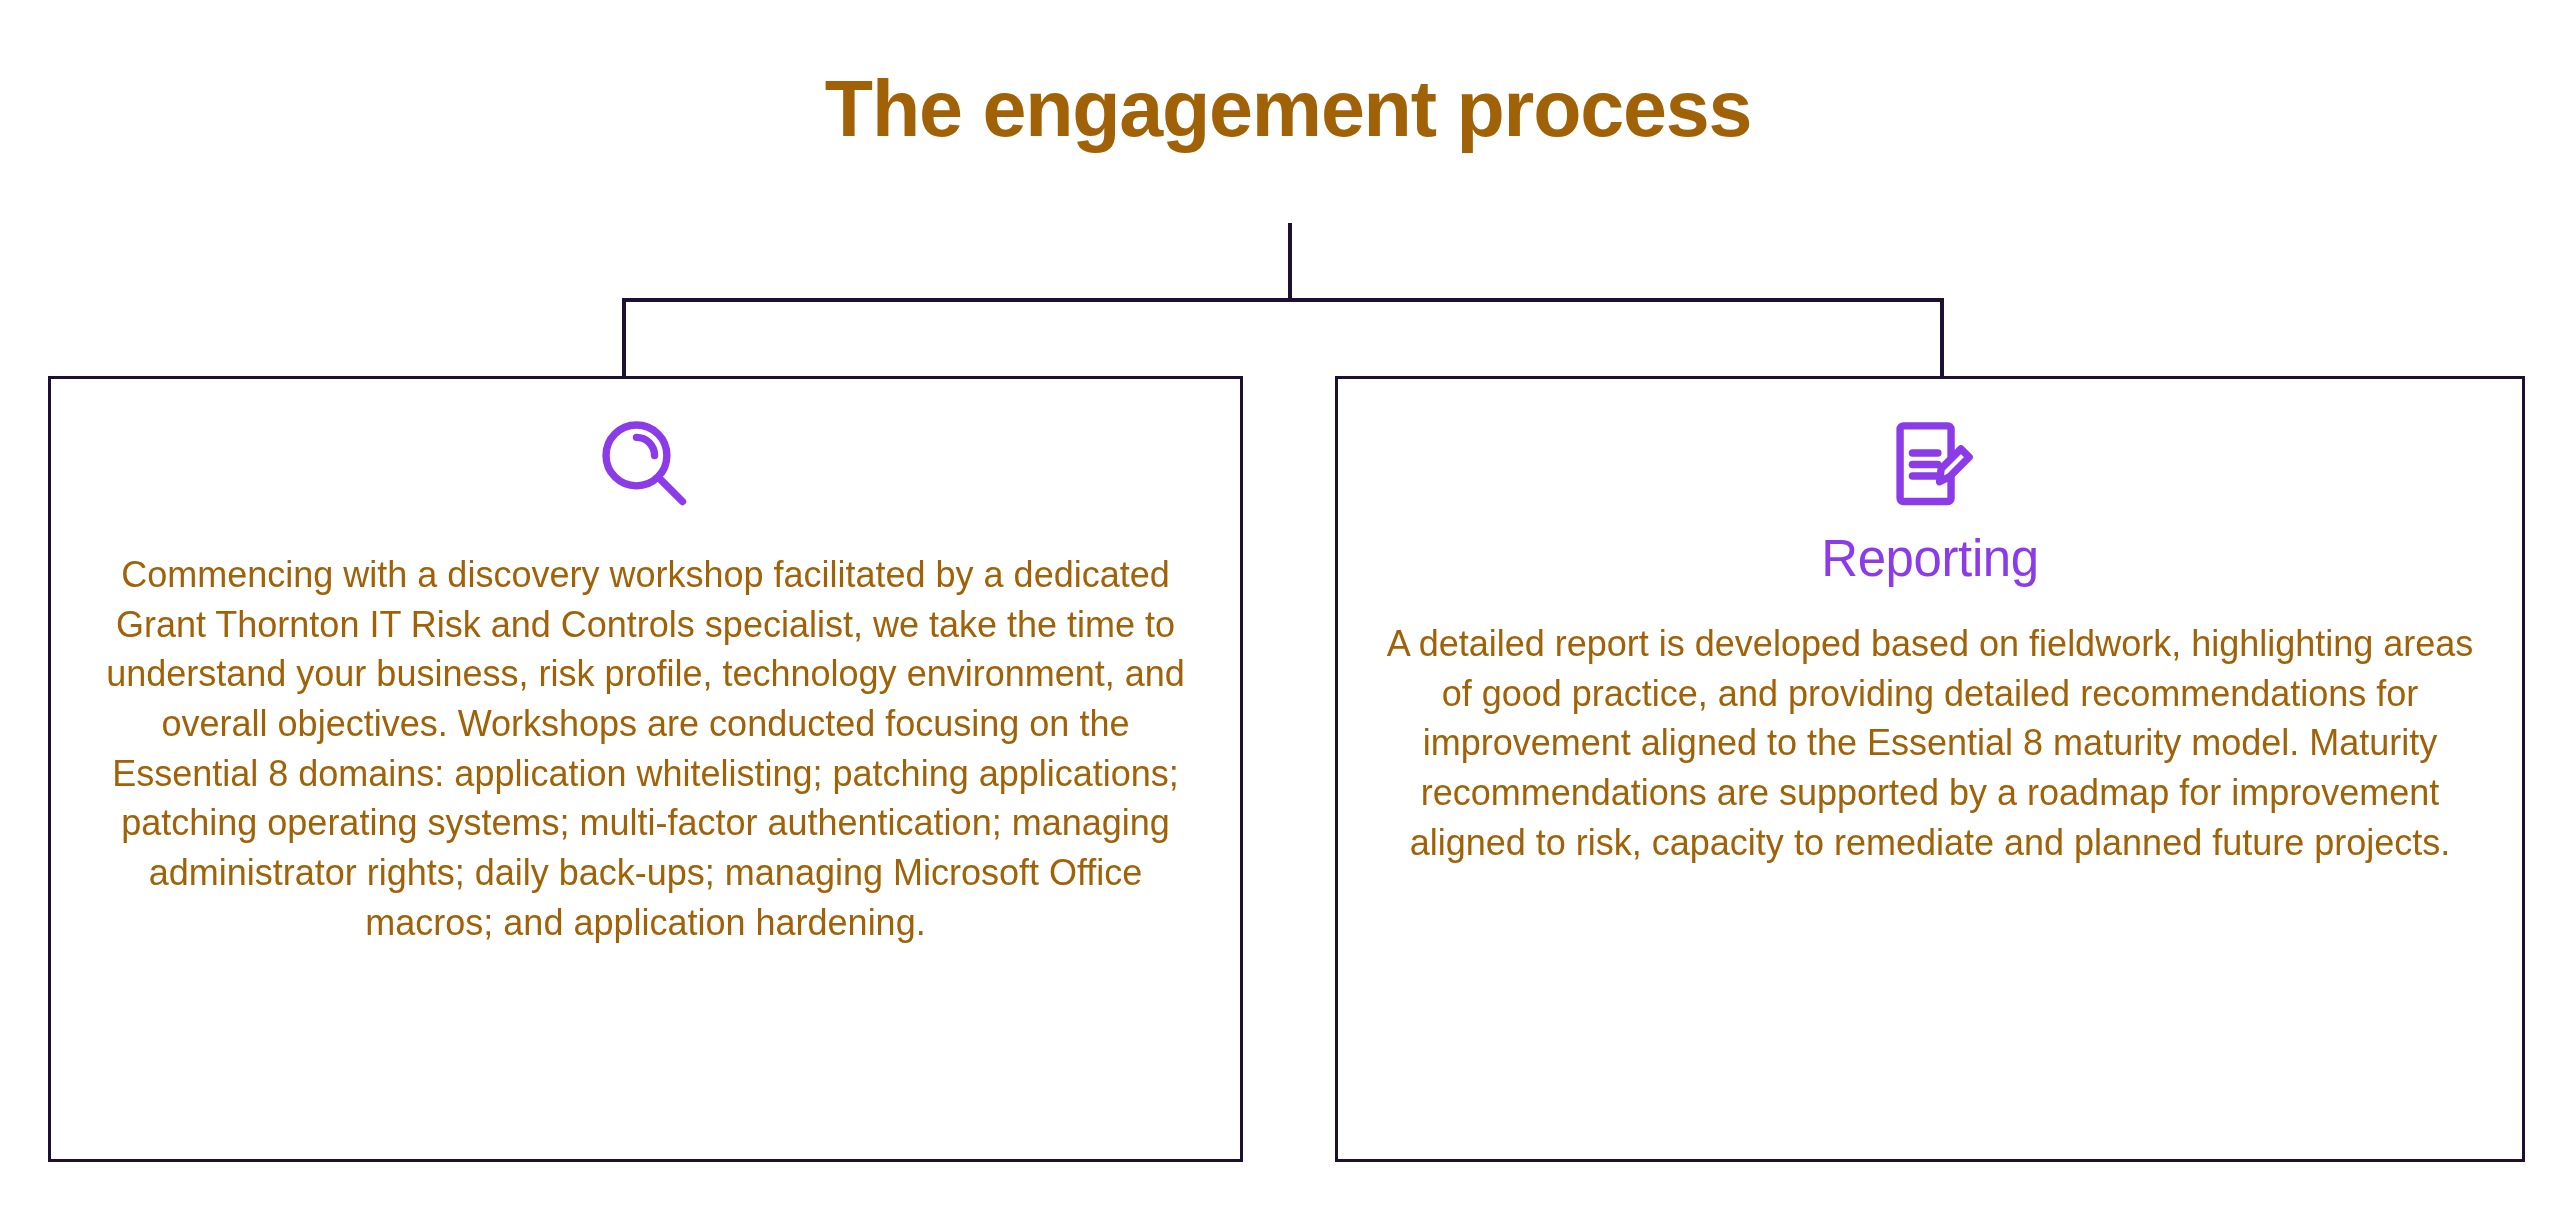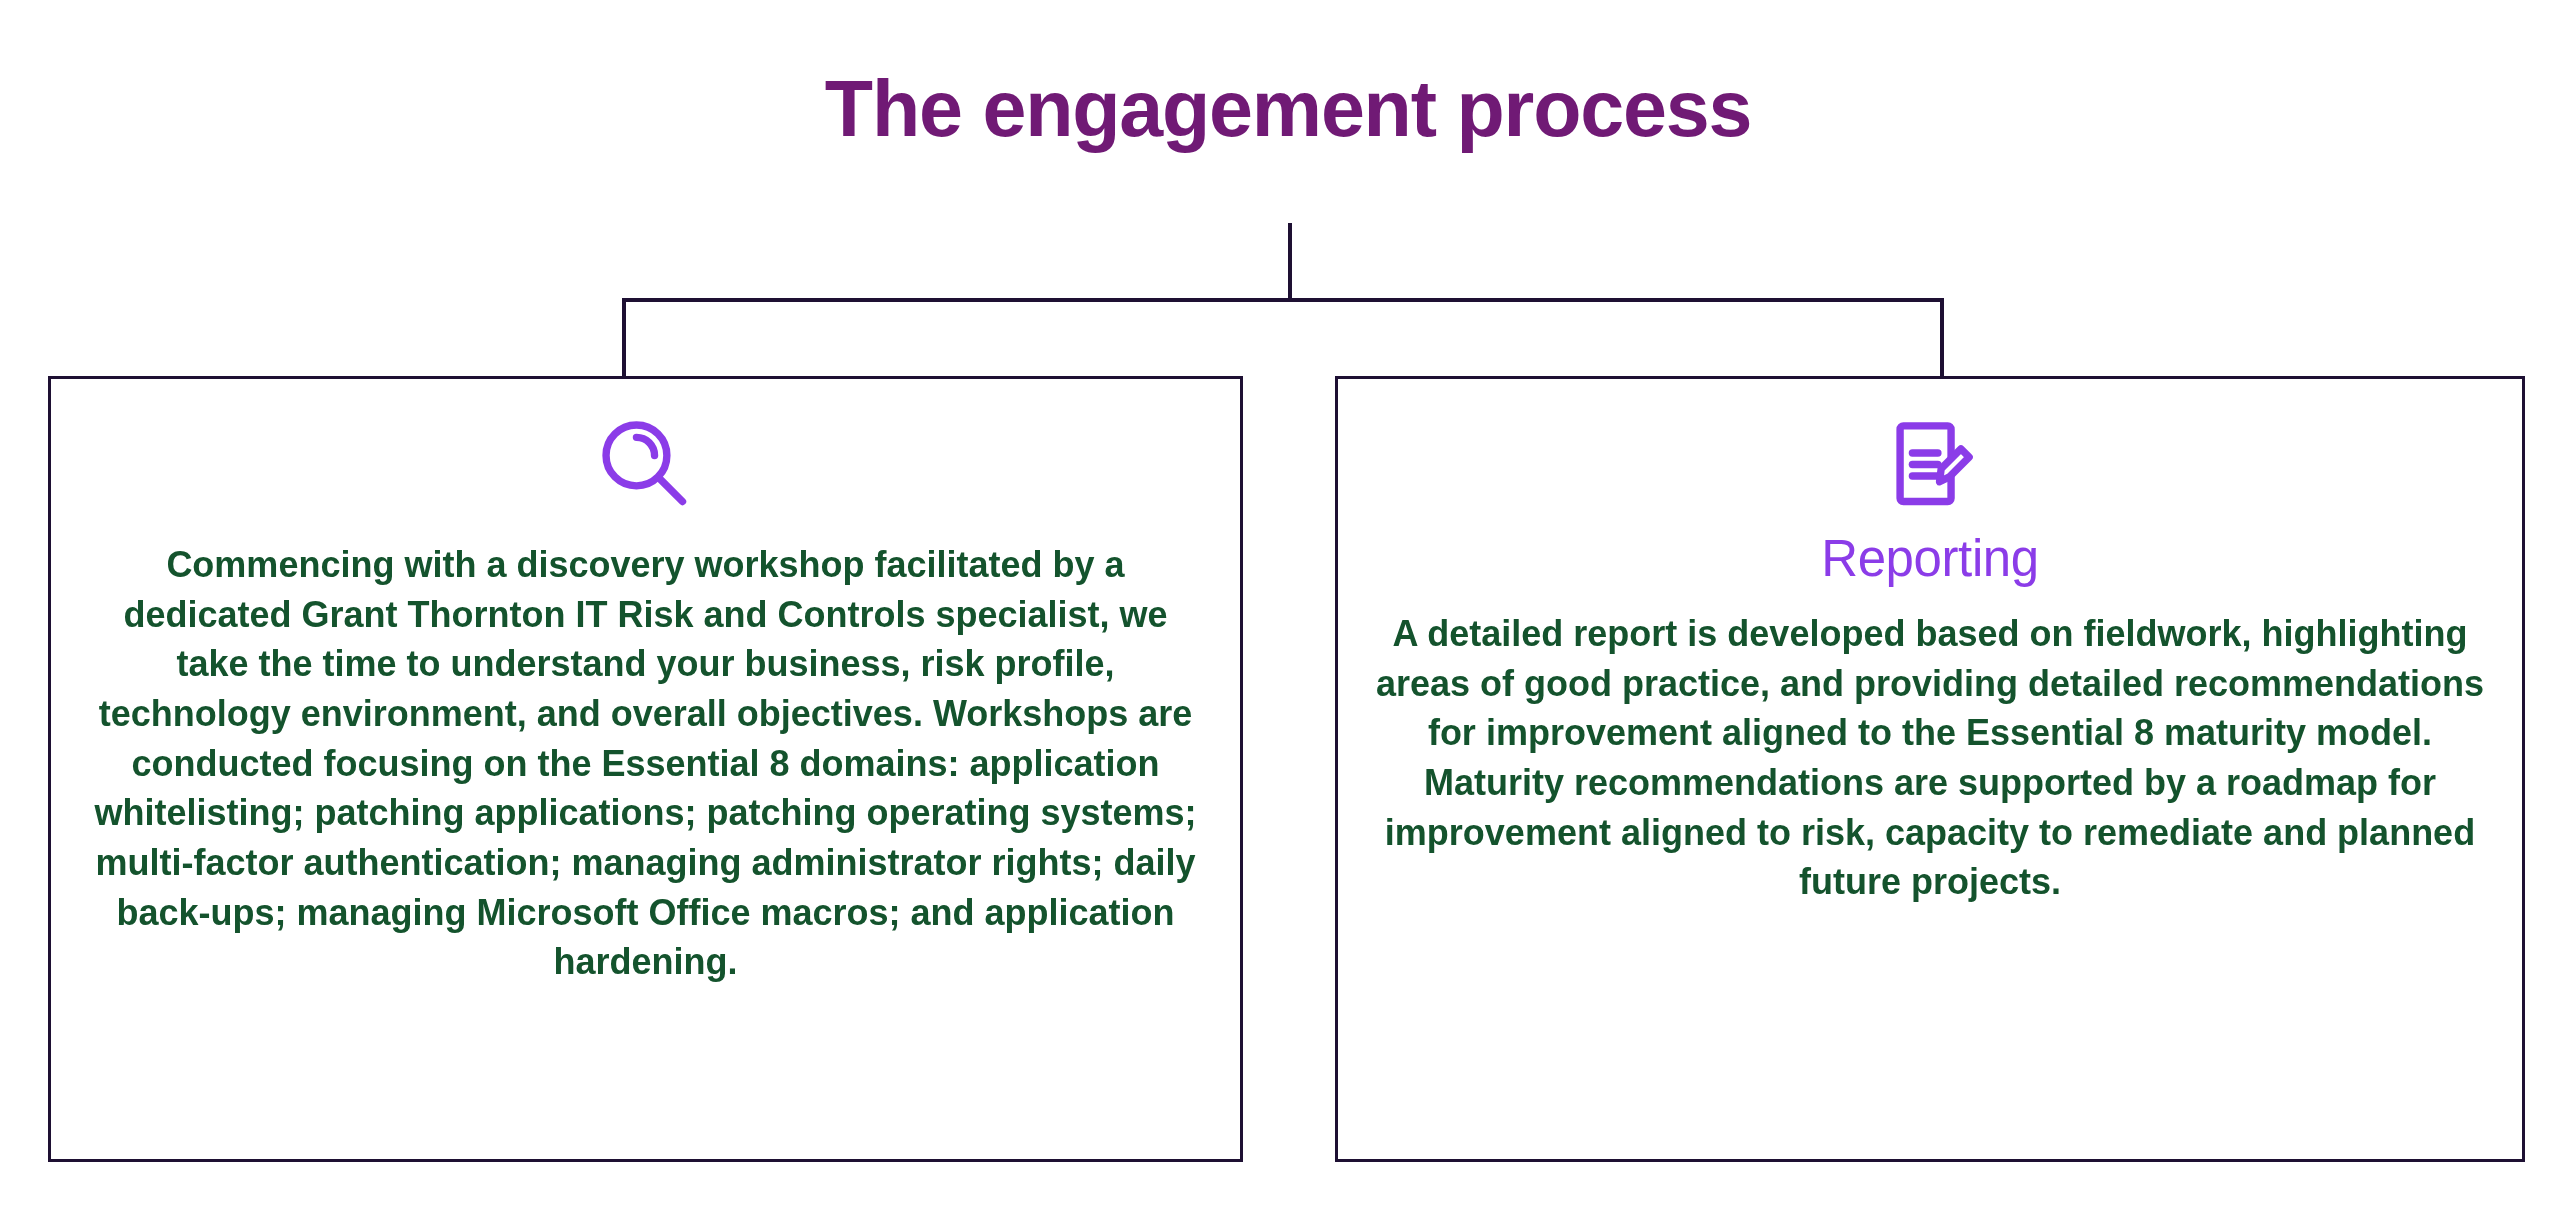--- a/index.html
+++ b/index.html
@@ -23,21 +23,21 @@
 
   
   .page-title {
     position: absolute;
     left: 0;
     top: 69px;
     width: 2576px;
     text-align: center;
     font-size: 79px;
     font-weight: 700;
-    color: #701a75;
+    color: #a16207;
     letter-spacing: -1.2px;
     line-height: 1.0;
     white-space: nowrap;
   }
 
   
   .conn {
     position: absolute;
     background: #1E1033;
   }
@@ -93,24 +93,24 @@
     margin-top: 18px;
     font-size: 51px;
     font-weight: 400;
     color: #8B3CE8;
     letter-spacing: -0.4px;
     line-height: 1.0;
     white-space: nowrap;
   }
 
   .card-body {
-    margin-top: 25px;
+    margin-top: 35px;
     font-size: 36px;
-    font-weight: 700;
-    color: #14532d;
+    font-weight: 400;
+    color: #a16207;
     line-height: 1.38;
     text-align: center;
   }
   .card-left .card-body  { width: 1105px; }
   .card-right .card-body { width: 1121px; }
 </style>
 </head>
 <body>
 
 <div id="canvas">

